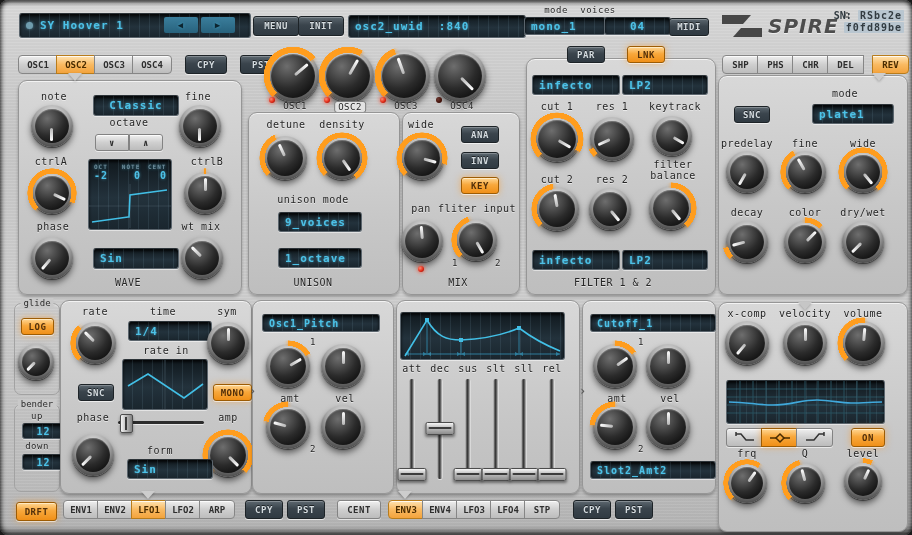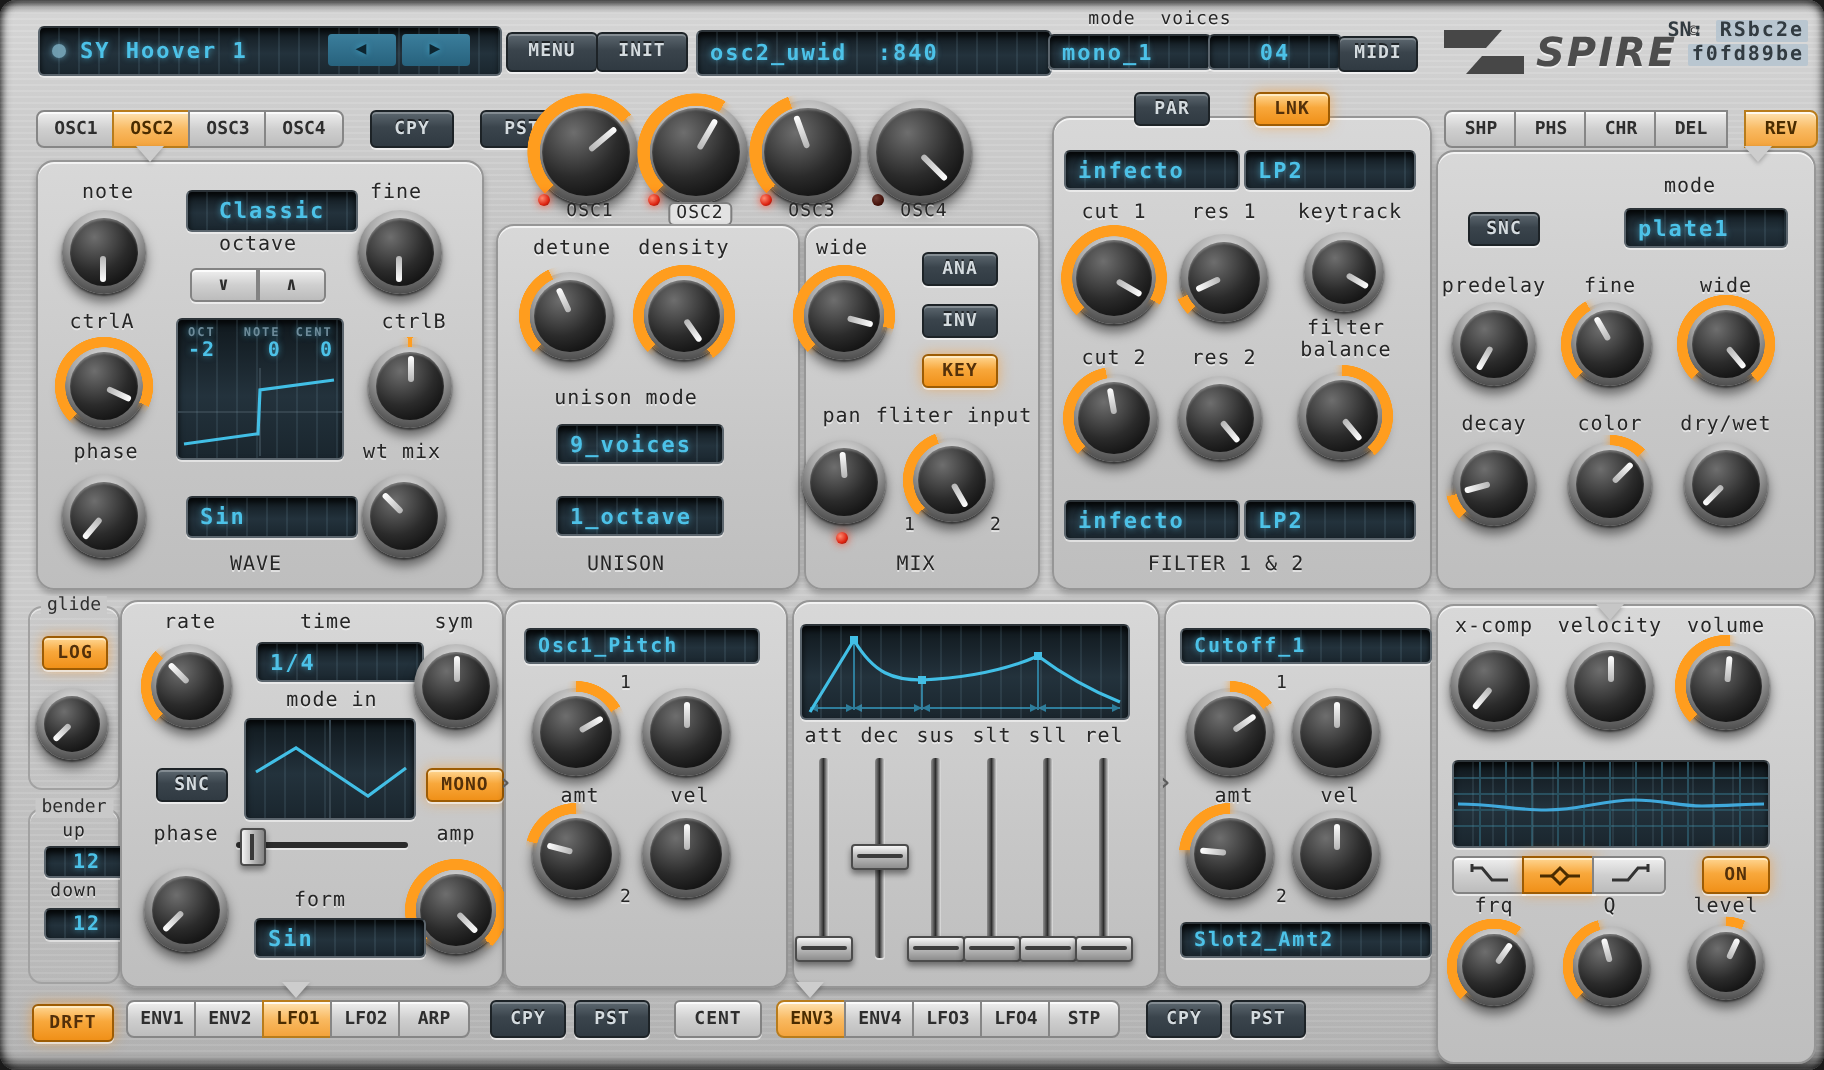--- a/index.html
+++ b/index.html
@@ -406,21 +406,21 @@
   <div class="lbl" style="left:163px;top:306px">time</div>
   <div class="lcd dd" style="left:128px;top:321px;width:70px;height:18px">
     <span>1/4</span>
     <i class="outline"></i><i class="tri u"></i><i class="tri d"></i>
   </div>
   <div class="lbl" style="left:227px;top:306px">sym</div>
   <div class="knob k42" style="left:228px;top:343px;--rot:0deg">
       <i class="face"></i>
       <i class="ptr"></i>
     </div>
-  <div class="lbl" style="left:166px;top:345px">mode in</div>
+  <div class="lbl" style="left:166px;top:345px">rate in</div>
   <div class="lcd" style="left:122px;top:359px;width:84px;height:49px;padding:0">
     <svg width="84" height="49" viewBox="0 0 84 49">
       <line x1="42" y1="0" x2="42" y2="49" stroke="#35444e"></line>
       <polyline points="5,26 25,14 61,38 80,24" fill="none" stroke="#41bfe6" stroke-width="1.6"></polyline>
     </svg>
   </div>
   <div class="btn dark" style="left:78px;top:384px;width:34px;height:15px">SNC</div>
   <div class="btn orange" style="left:213px;top:384px;width:37px;height:15px">MONO</div>
   <div class="lbl" style="left:93px;top:412px">phase</div>
   <div class="knob k42" style="left:93px;top:455px;--rot:-135deg">

